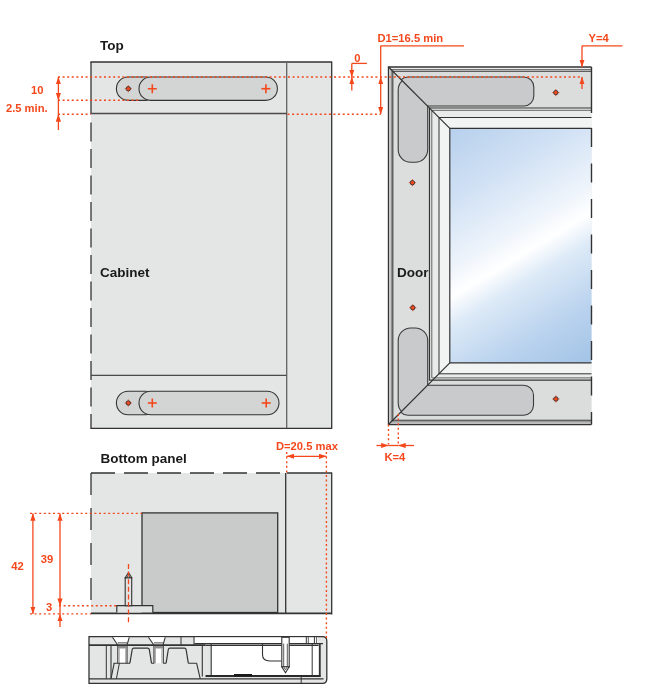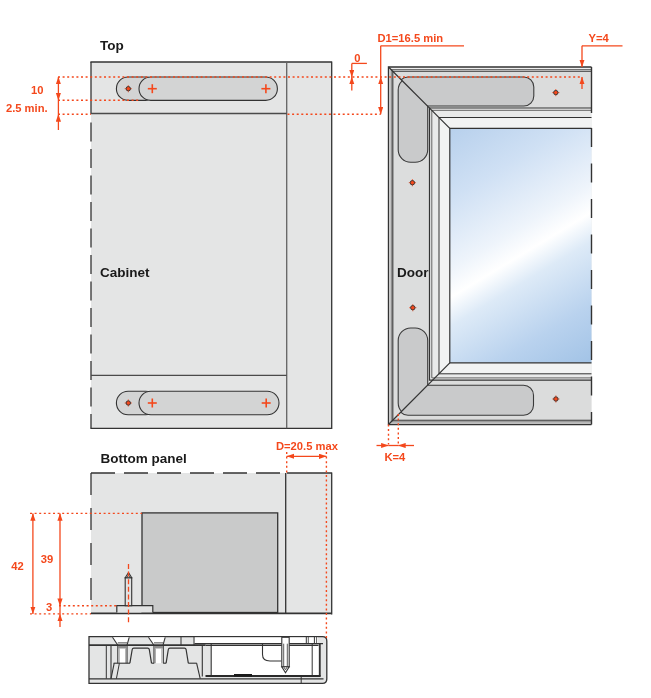--- a/index.html
+++ b/index.html
@@ -1,16 +1,16 @@
 <!DOCTYPE html>
 <html><head>
 <meta charset="utf-8">
 <style>
 html,body{margin:0;padding:0;background:#fff;}
-.page{position:relative;width:651px;height:698px;background:#fff;overflow:hidden;}
+.page{position:relative;width:651px;height:698px;background:#fff;overflow:hidden;border-radius:16px;}
 text{font-family:"Liberation Sans",sans-serif;font-weight:bold;}
 .lbl{font-size:13.5px;fill:#1a1a1a;}
 .dim{font-size:11.2px;fill:#f4481c;}
 </style>
 </head>
 <body>
 <div class="page">
 <svg width="651" height="698" viewBox="0 0 651 698">
 <defs>
 <linearGradient id="glass" gradientUnits="userSpaceOnUse" x1="449.8" y1="128.3" x2="591.5" y2="362.8">

